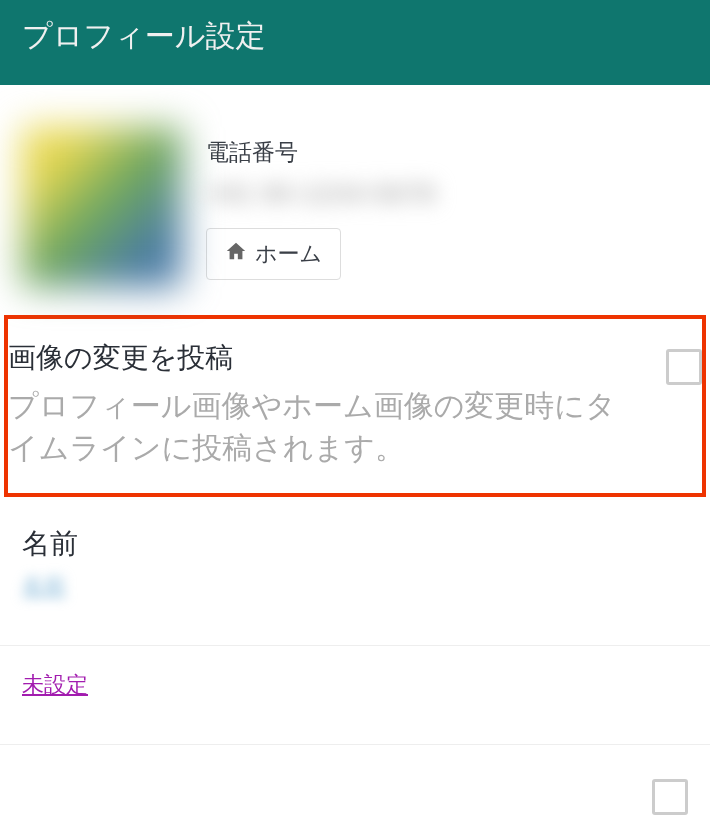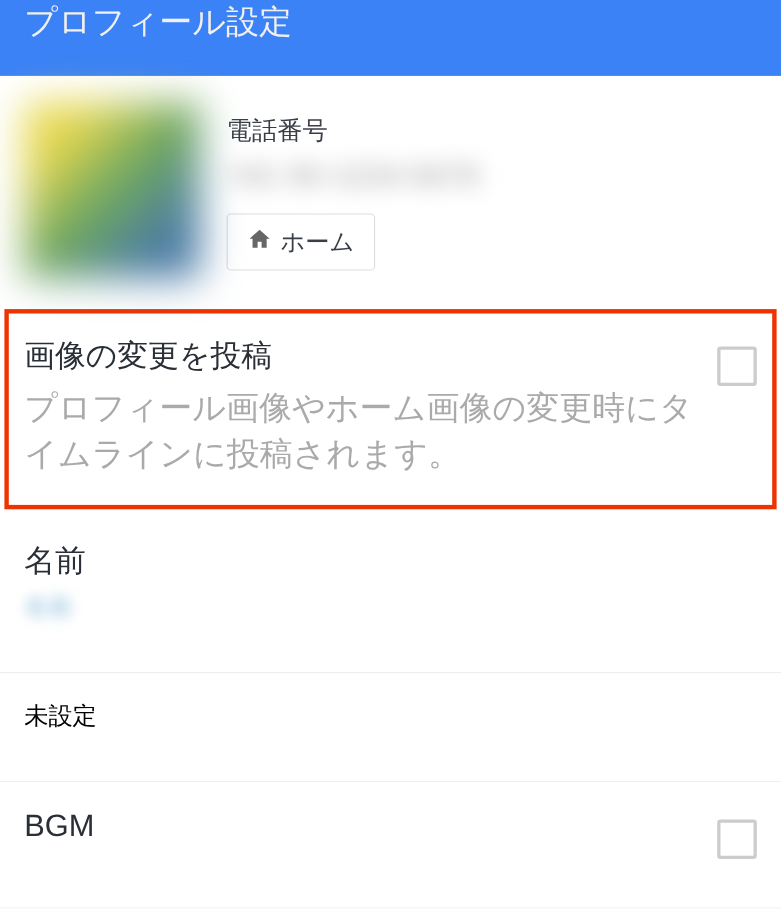--- a/index.html
+++ b/index.html
@@ -1,33 +1,33 @@
 <!DOCTYPE html>
 <html><head>
   <meta charset="utf-8">
   <style>
     * { margin: 0; padding: 0; box-sizing: border-box; }
     body { font-family: -apple-system, BlinkMacSystemFont, "Hiragino Sans", "Hiragino Kaku Gothic ProN", Meiryo, sans-serif; width: 710px; height: 826px; background: #fff; }
-    .header { background: #3b82f6; color: #f0f0f0; padding: 0 22px 28px; font-size: 30px; font-weight: 500; }
-    .profile-section { display: flex; padding: 24px 22px 24px; gap: 24px; align-items: flex-start; }
+    .header { background: #0f766e; color: #f0f0f0; padding: 16px 22px 28px; font-size: 30px; font-weight: 500; }
+    .profile-section { display: flex; padding: 24px 22px 24px; gap: 24px; align-items: flex-start; margin-top: 18px; }
     .avatar { width: 160px; height: 160px; background: linear-gradient(135deg, #e8d850 20%, #6fa85f 50%, #4a7ba5 80%); filter: blur(18px); border-radius: 4px; }
     .profile-info { flex: 1; padding-top: 10px; }
     .phone-label { color: #3a3f47; font-size: 23px; margin-bottom: 10px; }
     .phone-value { color: #b8b8b8; filter: blur(10px); font-size: 28px; font-weight: 600; margin-bottom: 18px; }
     .buttons { display: flex; gap: 14px; }
     .btn { display: inline-flex; align-items: center; gap: 8px; padding: 10px 18px; border: 1px solid #ddd; background: #fff; border-radius: 4px; font-size: 22px; color: #3a3f47; cursor: pointer; }
     .btn svg { width: 22px; height: 22px; fill: #666; }
     .section-list { }
     .section { padding: 24px 22px 44px; border-bottom: 1px solid #eee; }
-    .section.highlighted { border: 4px solid #e30; padding: 20px 14px 24px; margin: 4px 4px; }
+    .section.highlighted { border: 4px solid #e30; padding: 20px 0 24px; margin: 4px 4px; }
     .section-row { display: flex; align-items: flex-start; justify-content: space-between; gap: 20px; }
     .section-text { flex: 1; }
     .section-title { font-size: 28px; color: #2a2f37; margin-bottom: 8px; }
     .section-desc { font-size: 30px; color: #aaa; line-height: 1.4; }
-    .section-value { font-size: 22px; color: #000000; }
+    .section-value { font-size: 22px; color: #a21caf; text-decoration: underline; }
     .section-value.blurred { color: #7fb5d8; filter: blur(6px); font-weight: 500; }
     .checkbox { width: 36px; height: 36px; border: 3px solid #ccc; border-radius: 3px; flex-shrink: 0; margin-top: 10px; cursor: pointer; }
   </style>
 </head>
 <body>
 
 <div class="header">
   <span>プロフィール設定</span>
 </div>
 
@@ -66,19 +66,18 @@
     <div class="section-value blurred">名前</div>
   </div>
 
   <div class="section">
     <div class="section-value">未設定</div>
   </div>
 
   <div class="section">
     <div class="section-row">
       <div class="section-text">
-        <div class="section-title">BGM</div>
       </div>
       <div class="checkbox"></div>
     </div>
   </div>
 
 </div>
 
 </body></html>

